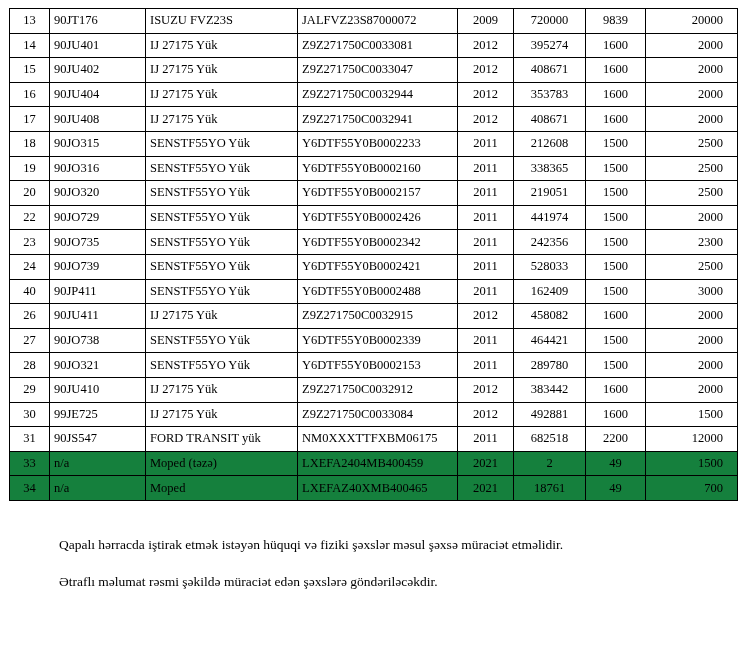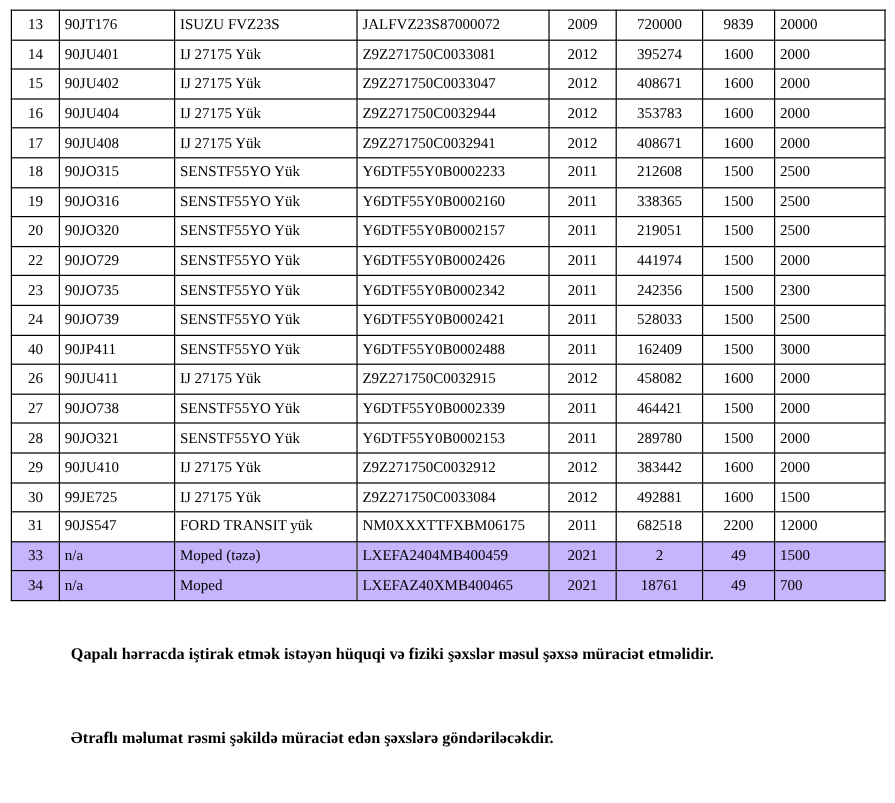--- a/index.html
+++ b/index.html
@@ -43,35 +43,34 @@
   col.c-plate { width: 96px; }
   col.c-model { width: 152px; }
   col.c-vin   { width: 160px; }
   col.c-year  { width: 56px; }
   col.c-km    { width: 72px; }
   col.c-eng   { width: 60px; }
   col.c-price { width: 92px; }
 
   .a-center { text-align: center; }
   .a-left   { text-align: left; }
-  .a-right  { text-align: left; padding-right: 14px !important; }
-
-  tr.shaded td { background: #c4b5fd; }
+  .a-right  { text-align: right; padding-right: 14px !important; }
+
+  tr.shaded td { background: #15803d; }
 
   .notes {
     margin-top: 34px;
     padding-left: 50px;
   }
   .note-line {
     font-family: "Liberation Serif", serif;
     font-size: 13.5px;
-    font-weight: bold;
+    font-weight: normal;
     line-height: 1.45;
     max-width: 600px;
-    margin-top: 33px;
   }
   .note-gap { height: 18px; }
 </style>
 </head>
 <body>
 
 <div class="page">
 
   <table class="vehicle-table">
     <colgroup>

